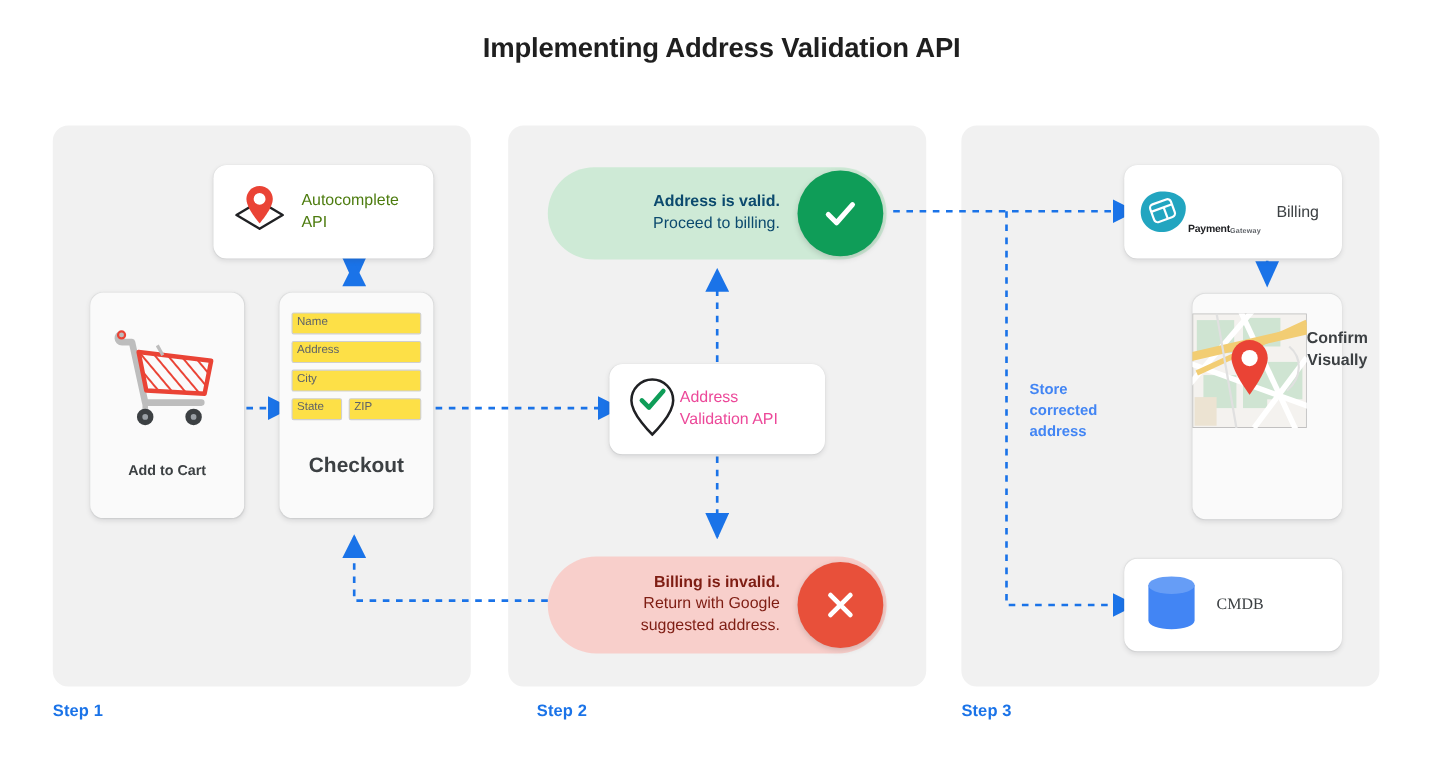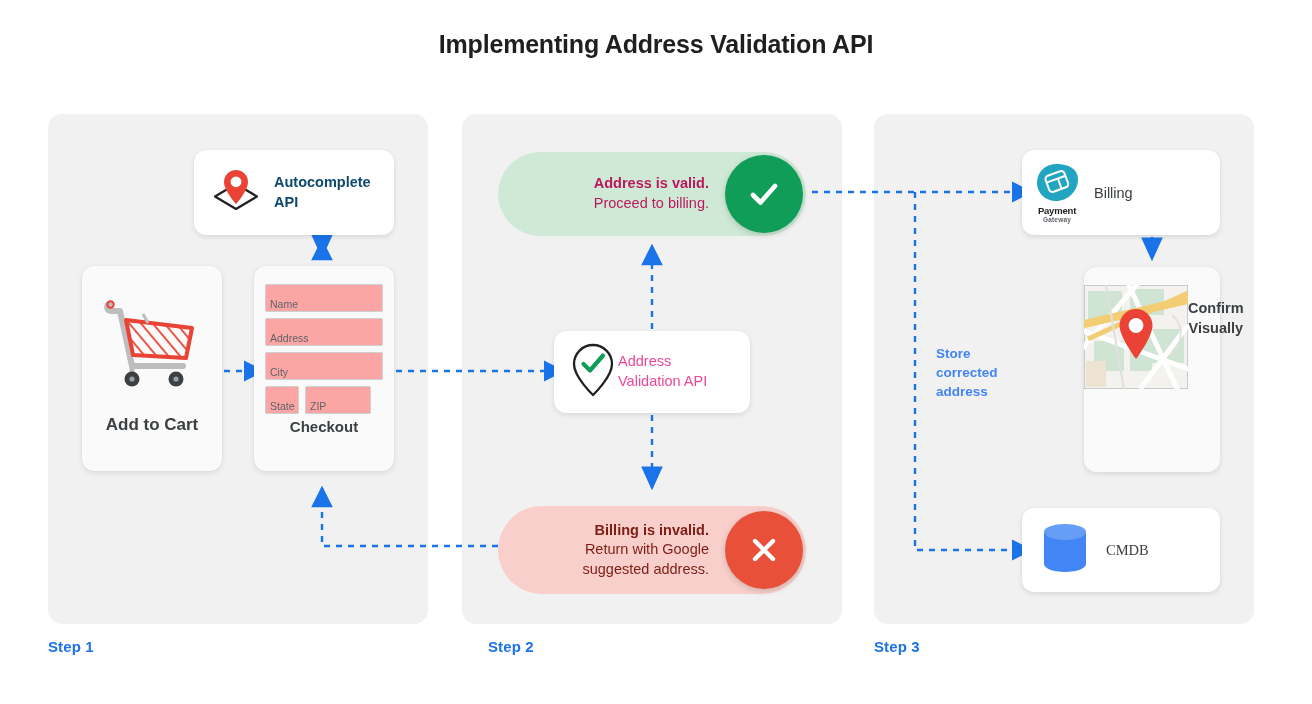--- a/index.html
+++ b/index.html
@@ -64,59 +64,59 @@
     box-shadow: 0 2px 5px rgba(60,64,67,0.13), 0 0 1px rgba(60,64,67,0.10);
   }
   .card.bright { background: #ffffff; }
 
   
   #card-autocomplete {
     left: 194px; top: 150px; width: 200px; height: 85px;
     display: flex; align-items: center; padding: 0 14px; box-sizing: border-box;
   }
   #card-autocomplete .label {
-    font-size: 14.5px; color: #0c4a6e; line-height: 1.35; margin-left: 10px; font-weight: bold;
+    font-size: 14.5px; color: #4d7c0f; line-height: 1.35; margin-left: 10px;
   }
 
   
   #card-addtocart {
     left: 82px; top: 266px; width: 140px; height: 205px;
     display: flex; flex-direction: column; align-items: center;
     justify-content: flex-start; padding-top: 24px; box-sizing: border-box;
   }
   #card-addtocart .label {
-    font-size: 17px; font-weight: bold; color: #3c4043;
+    font-size: 13px; font-weight: bold; color: #3c4043;
     position: absolute; bottom: 36px; left: 0; width: 100%; text-align: center;
   }
 
   
   #card-checkout {
     left: 254px; top: 266px; width: 140px; height: 205px;
     padding-top: 18px; box-sizing: border-box;
   }
   #card-checkout .label {
-    font-size: 15px; font-weight: bold; color: #3c4043;
+    font-size: 19px; font-weight: bold; color: #3c4043;
     position: absolute; bottom: 36px; left: 0; width: 100%; text-align: center;
   }
   .form-fields { width: 118px; margin: 0 auto; }
   .field {
     border: 1px solid #cfcfcf;
-    background: #fca5a5;
+    background: #fde047;
     border-radius: 2px;
     font-size: 10.5px;
     color: #5f6368;
-    padding: 13px 4px;
+    padding: 1px 4px;
     margin-bottom: 6px;
     box-sizing: border-box;
     height: 20px;
     line-height: 13px;
   }
   .field.full { width: 118px; }
   .field-row { display: flex; gap: 6px; }
-  .field.small-state { width: 34px; }
+  .field.small-state { width: 46px; }
   .field.small-zip { width: 66px; }
 
   
   .pill {
     position: absolute;
     border-radius: 46px;
     display: flex;
     align-items: center;
     justify-content: flex-end;
   }
@@ -126,21 +126,21 @@
   }
   #pill-invalid {
     left: 498px; top: 506px; width: 308px; height: 88px;
     background: #f8cfcb;
   }
   .pill-text {
     text-align: right;
     margin-right: 16px;
     line-height: 1.35;
   }
-  #pill-valid .pill-text { color: #be185d; font-size: 14.5px; }
+  #pill-valid .pill-text { color: #0c4a6e; font-size: 14.5px; }
   #pill-invalid .pill-text { color: #7e1d13; font-size: 14.5px; }
   .pill-text .strong { font-weight: bold; display: block; }
   .pill-badge {
     width: 78px; height: 78px; border-radius: 50%;
     display: flex; align-items: center; justify-content: center;
     margin-right: 3px;
     box-shadow: 0 2px 6px rgba(0,0,0,0.16);
     flex: 0 0 auto;
   }
   #badge-valid { background: #0f9d58; }
@@ -187,21 +187,21 @@
   .store-label {
     position: absolute;
     left: 936px; top: 344px;
     width: 95px;
     font-size: 13.5px;
     font-weight: bold;
     color: #4285f4;
     line-height: 1.42;
   }
 
-  .paygw-wrap { display: flex; flex-direction: column; align-items: center; }
+  .paygw-wrap { display: flex; flex-direction: row; align-items: flex-end; }
   .paygw-name {
     font-size: 9.5px; font-weight: bold; color: #202124; letter-spacing: -0.2px;
     margin-top: 1px;
   }
   .paygw-sub {
     font-size: 6.5px; font-weight: bold; color: #5f6368; letter-spacing: 0.2px;
   }
 </style>
 </head>
 <body>

